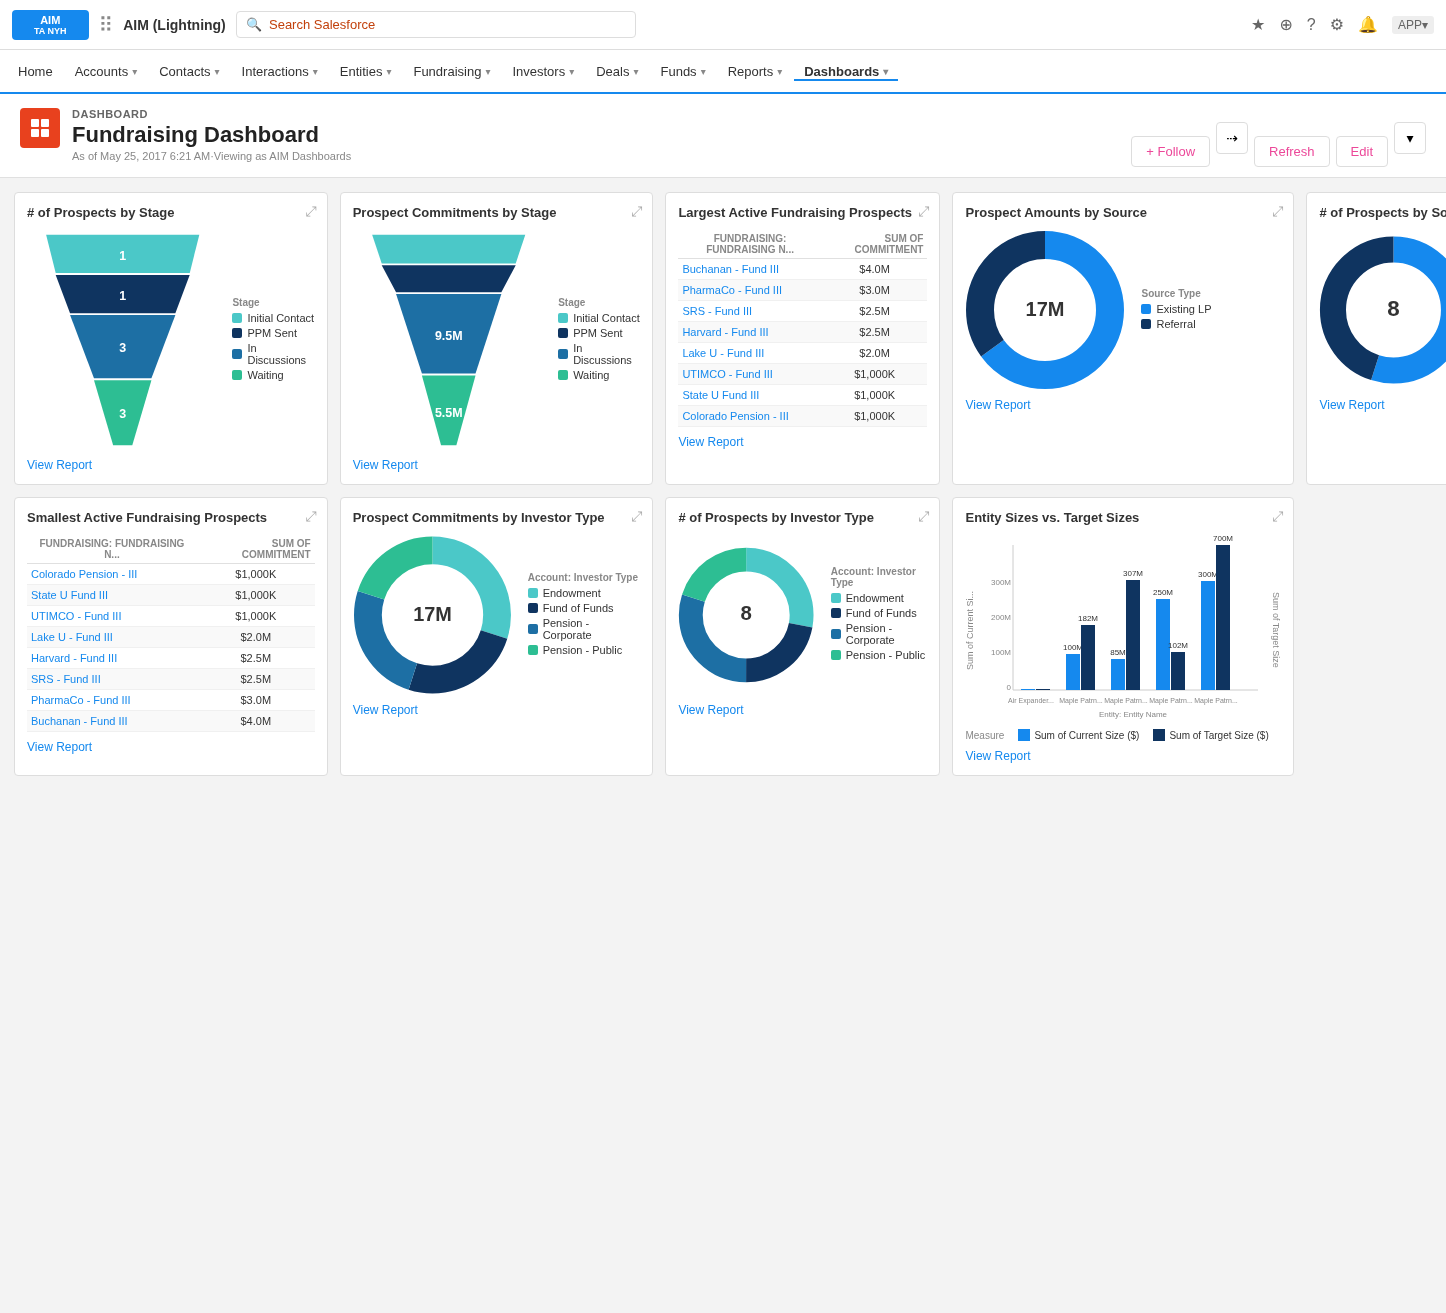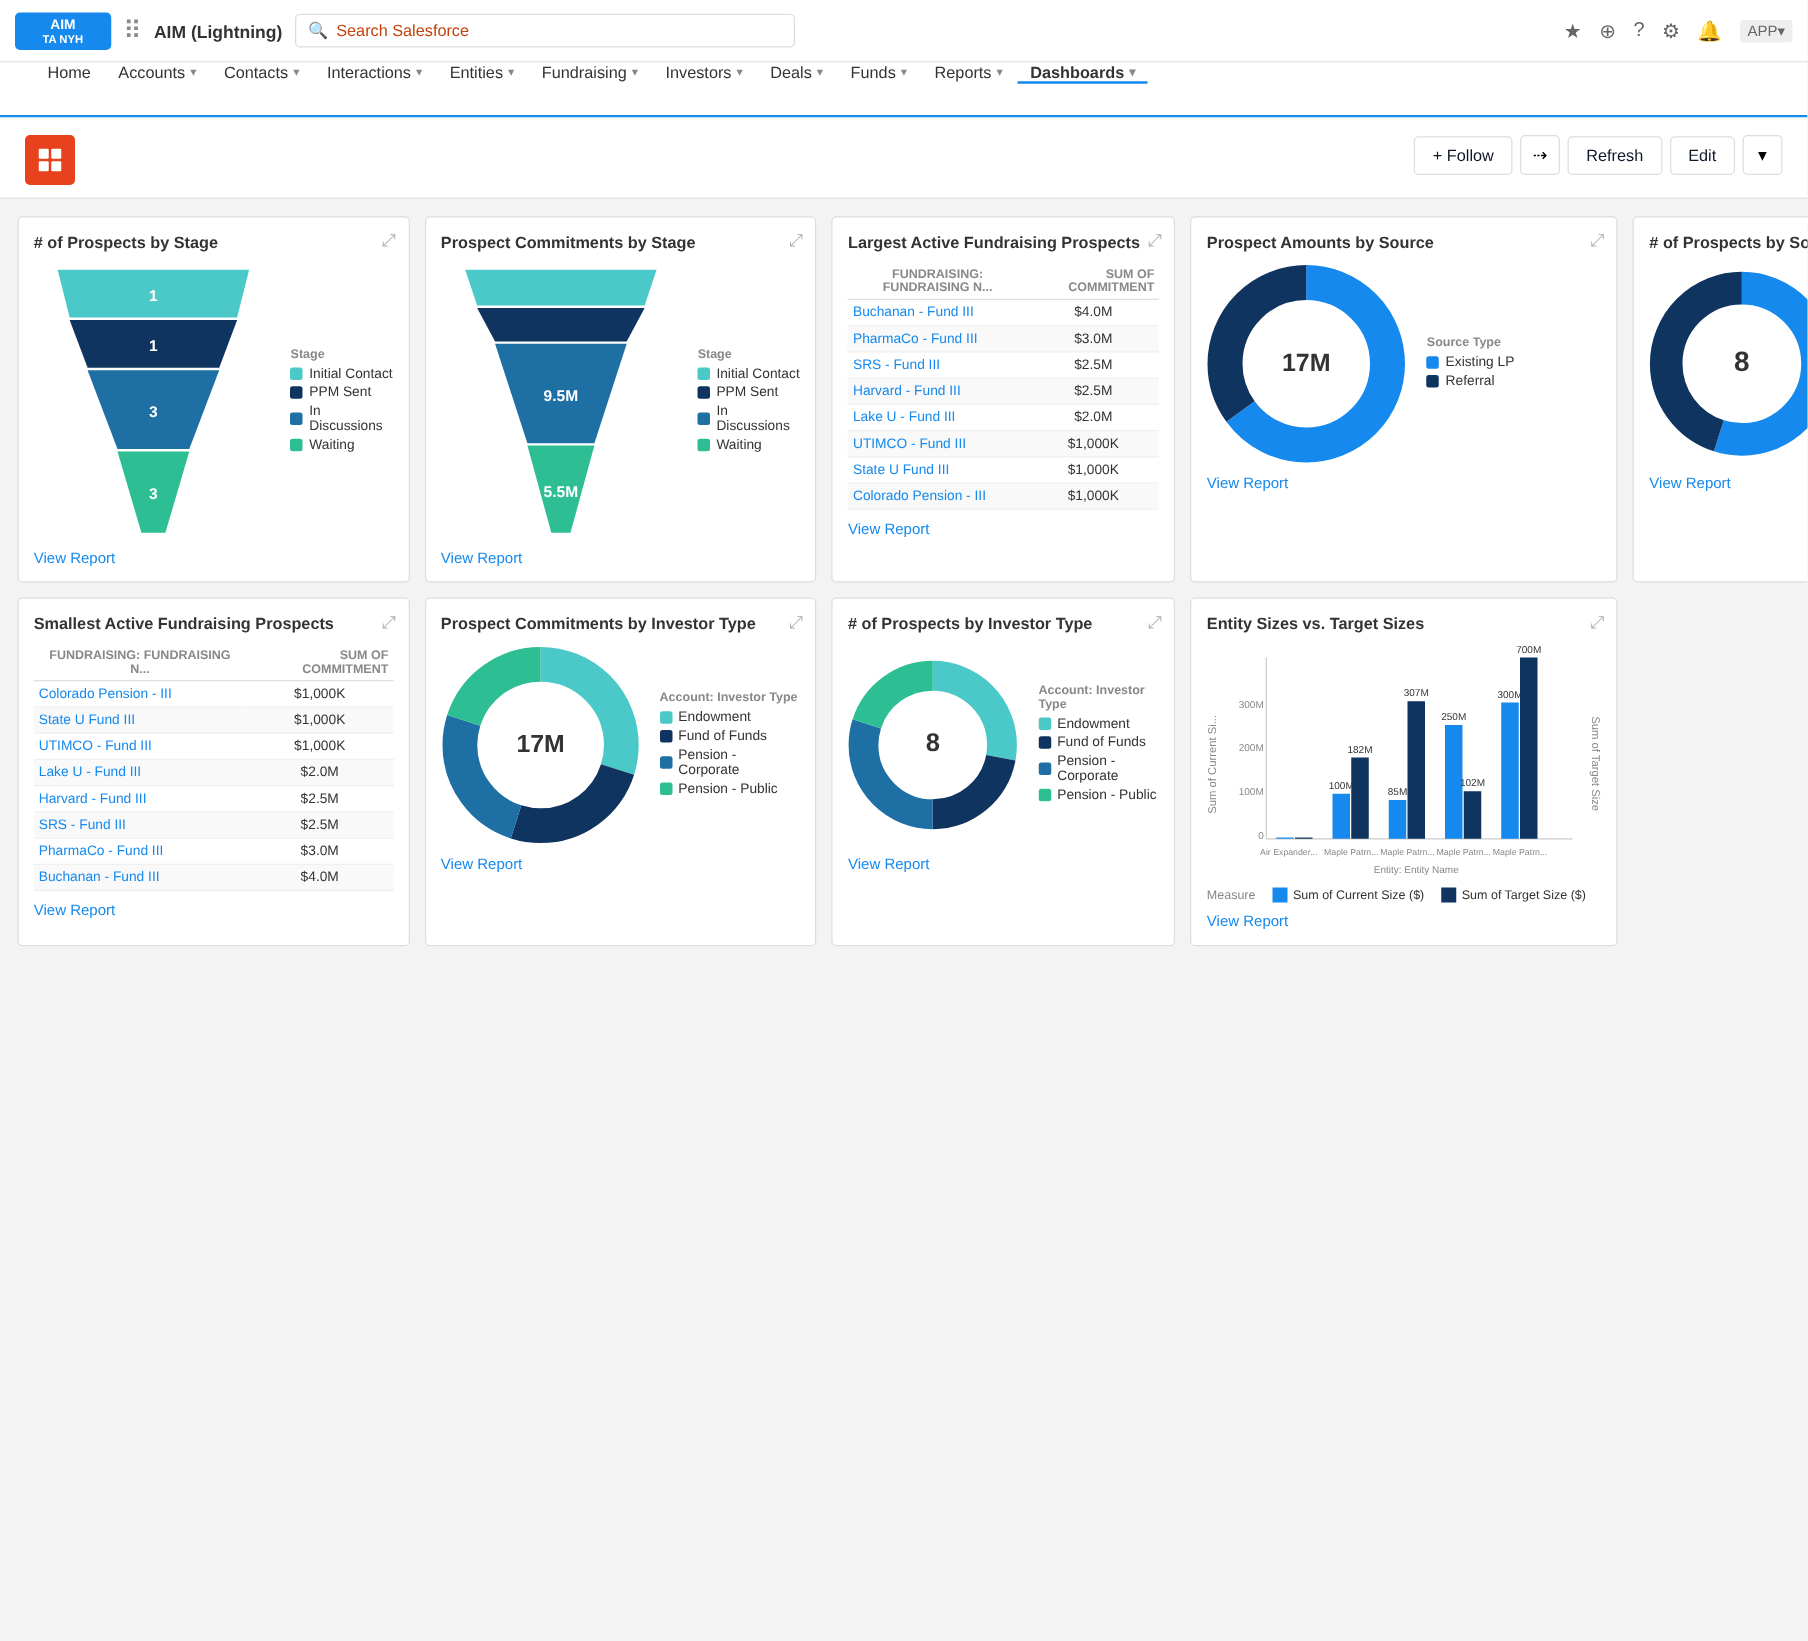--- a/index.html
+++ b/index.html
@@ -7,34 +7,34 @@
 
     
     .top-bar { display: flex; align-items: center; background: #fff; border-bottom: 1px solid #ddd; padding: 0 12px; height: 50px; gap: 10px; }
     .aim-logo { background: #1589ee; color: #fff; font-weight: bold; font-size: 11px; padding: 4px 22px; border-radius: 4px; min-width: 44px; text-align: center; }
     .aim-logo-sub { font-size: 9px; display: block; }
     .app-name { font-size: 14px; font-weight: 600; color: #333; white-space: nowrap; }
     .search-bar { flex: 1; max-width: 400px; display: flex; align-items: center; border: 1px solid #ddd; border-radius: 4px; padding: 5px 10px; gap: 6px; color: #999; font-size: 13px; }
     .top-icons { margin-left: auto; display: flex; align-items: center; gap: 14px; color: #666; font-size: 16px; }
 
     
-    .nav-bar { display: flex; align-items: flex-start; background: #fff; border-bottom: 2px solid #1589ee; padding: 0 28px; height: 44px; gap: 2px; }
+    .nav-bar { display: flex; align-items: center; background: #fff; border-bottom: 2px solid #1589ee; padding: 0 8px; height: 44px; gap: 2px; }
     .nav-item { display: flex; align-items: center; padding: 0 10px; font-size: 13px; color: #333; cursor: pointer; white-space: nowrap; gap: 4px; border-bottom: 2px solid transparent; margin-bottom: -2px; }
     .nav-item.active { border-bottom-color: #1589ee; font-weight: 600; }
     .nav-arrow { font-size: 10px; color: #888; }
 
     
     .dashboard-header { background: #fff; padding: 14px 20px 10px; border-bottom: 1px solid #e0e0e0; display: flex; align-items: flex-start; justify-content: space-between; }
     .dashboard-header-left { display: flex; gap: 12px; align-items: flex-start; }
     .db-icon { width: 40px; height: 40px; background: #e8411e; border-radius: 4px; display: flex; align-items: center; justify-content: center; color: white; font-size: 18px; }
     .db-label { font-size: 11px; font-weight: 600; color: #666; text-transform: uppercase; letter-spacing: 0.5px; }
     .db-title { font-size: 22px; font-weight: 600; color: #222; margin: 2px 0; }
     .db-subtitle { font-size: 11px; color: #888; }
     .header-actions { display: flex; gap: 6px; align-items: center; }
-    .btn { padding: 7px 14px; border-radius: 4px; border: 1px solid #ddd; background: #fff; cursor: pointer; font-size: 13px; color: #0f172a; display: flex; align-items: center; gap: 5px; }
+    .btn { padding: 7px 14px; border-radius: 4px; border: 1px solid #ddd; background: #fff; cursor: pointer; font-size: 13px; color: #ec4899; display: flex; align-items: center; gap: 5px; margin-top: 28px; }
     .btn-icon { width: 32px; height: 32px; display: flex; align-items: center; justify-content: center; border: 1px solid #ddd; border-radius: 4px; cursor: pointer; background: #fff; font-size: 14px; }
 
     
     .dashboard-body { padding: 14px; display: grid; grid-template-columns: 1fr 1fr 1fr 1fr 1fr; gap: 12px; }
 
     
     .widget { background: #fff; border: 1px solid #ddd; border-radius: 4px; padding: 12px; position: relative; }
     .widget-title { font-size: 13px; font-weight: 600; color: #333; margin-bottom: 10px; }
     .widget-expand { position: absolute; top: 10px; right: 10px; color: #aaa; cursor: pointer; font-size: 14px; }
     .view-report { color: #1589ee; font-size: 12px; margin-top: 8px; cursor: pointer; display: block; }
@@ -103,20 +103,25 @@
 <div class="dashboard-header">
   <div class="dashboard-header-left">
     <div class="db-icon">
       <svg width="22" height="22" viewBox="0 0 22 22">
           <rect x="2" y="2" width="8" height="8" fill="white" rx="1"></rect>
           <rect x="12" y="2" width="8" height="8" fill="white" rx="1"></rect>
           <rect x="2" y="12" width="8" height="8" fill="white" rx="1"></rect>
           <rect x="12" y="12" width="8" height="8" fill="white" rx="1"></rect>
         </svg>
     </div>
+    <div>
+      <div class="db-label">DASHBOARD</div>
+      <div class="db-title">Fundraising Dashboard</div>
+      <div class="db-subtitle">As of May 25, 2017 6:21 AM·Viewing as AIM Dashboards</div>
+    </div>
   </div>
   <div class="header-actions">
     <button class="btn">+ Follow</button>
     <button class="btn-icon">⇢</button>
     <button class="btn">Refresh</button>
     <button class="btn">Edit</button>
     <button class="btn-icon">▾</button>
   </div>
 </div>
 

